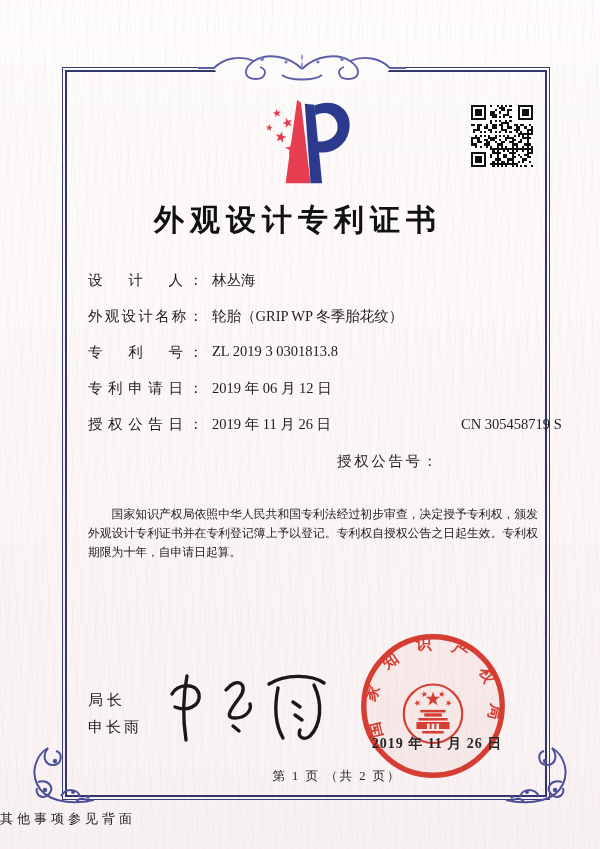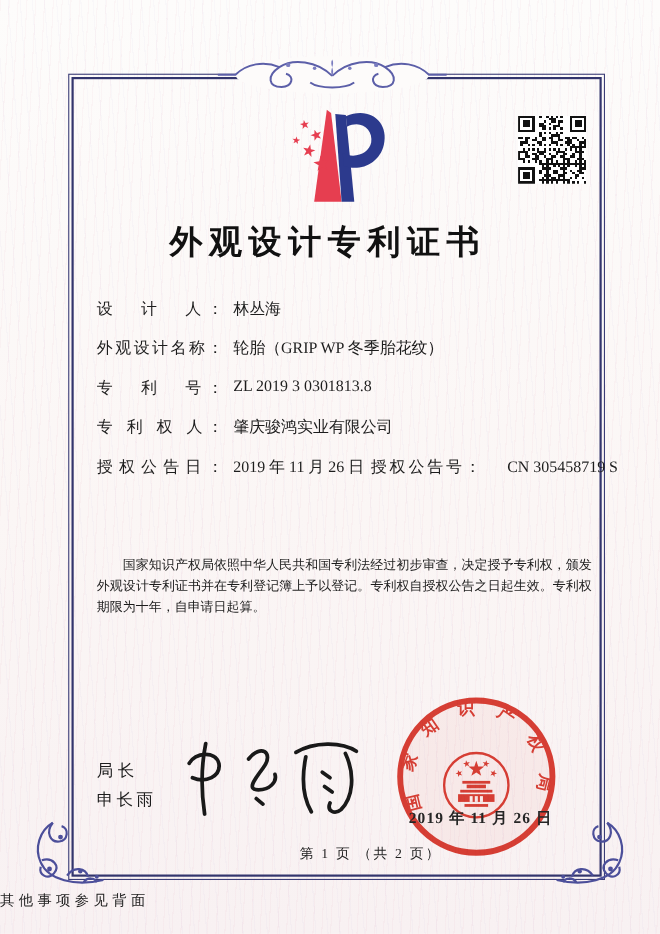--- a/index.html
+++ b/index.html
@@ -24,27 +24,27 @@
   .cert-no{position:absolute;left:88px;top:99px;font-size:14px;letter-spacing:1.5px;color:#1f1f1f;}
   .logo{position:absolute;left:240px;top:96px;width:120px;height:96px;}
   .qr{position:absolute;left:471px;top:105px;width:62px;height:62px;}
   .title{position:absolute;left:62px;top:200px;width:472px;text-align:center;
     font-size:30px;font-weight:700;letter-spacing:6px;color:#111;}
   
   .fields{position:absolute;left:88px;top:271px;width:455px;}
   .frow{height:36px;font-size:14.5px;white-space:nowrap;}
   .flabel{display:inline-block;width:115px;text-align:justify;text-align-last:justify;
     -moz-text-align-last:justify;text-justify:inter-character;vertical-align:top;}
-  .flabel.short{width:100px;margin-left:6px;}
+  .flabel.short{width:100px;margin-left:6px;margin-top:37px;}
   .fvalue{margin-left:9px;}
   .fvalue.gap{margin-left:24px;}
   
   .paras{position:absolute;left:88px;top:505px;width:450px;
     font-size:11.8px;line-height:19px;text-align:justify;color:#1c1c1c;}
-  .paras p{margin:0;text-indent:2em;font-family:Liberation Mono, monospace;}
+  .paras p{margin:0;text-indent:2em;}
   
   .sig-title{position:absolute;left:88px;top:691px;font-size:15px;letter-spacing:4px;}
   .sig-name{position:absolute;left:88px;top:718px;font-size:15px;letter-spacing:3px;}
   .sig-script{position:absolute;left:163px;top:664px;width:175px;height:85px;}
   
   .seal{position:absolute;left:355px;top:628px;width:156px;height:156px;
     mix-blend-mode:multiply;opacity:.93;}
   .seal-date{position:absolute;left:352px;top:735px;width:170px;text-align:center;
     font-size:14px;font-weight:600;letter-spacing:1px;color:#262626;z-index:5;}
   
@@ -425,21 +425,21 @@
     <div class="frow">
       <span class="flabel">设　计　人：</span><span class="fvalue">林丛海</span>
     </div>
     <div class="frow">
       <span class="flabel">外观设计名称：</span><span class="fvalue">轮胎（GRIP WP 冬季胎花纹）</span>
     </div>
     <div class="frow">
       <span class="flabel">专　利　号：</span><span class="fvalue">ZL 2019 3 0301813.8</span>
     </div>
     <div class="frow">
-      <span class="flabel">专 利 权 人：</span><span class="fvalue">肇庆骏鸿实业有限公司</span>
+      <span class="flabel">专利申请日：</span><span class="fvalue">2019 年 06 月 12 日</span>
     </div>
     <div class="frow">
       <span class="flabel">授权公告日：</span><span class="fvalue">2019 年 11 月 26 日</span><span class="flabel short">授权公告号：</span><span class="fvalue gap">CN 305458719 S</span>
     </div>
   </div>
 
   <div class="paras">
     <p>国家知识产权局依照中华人民共和国专利法经过初步审查，决定授予专利权，颁发外观设计专利证书并在专利登记簿上予以登记。专利权自授权公告之日起生效。专利权期限为十年，自申请日起算。</p>
   </div>
 

